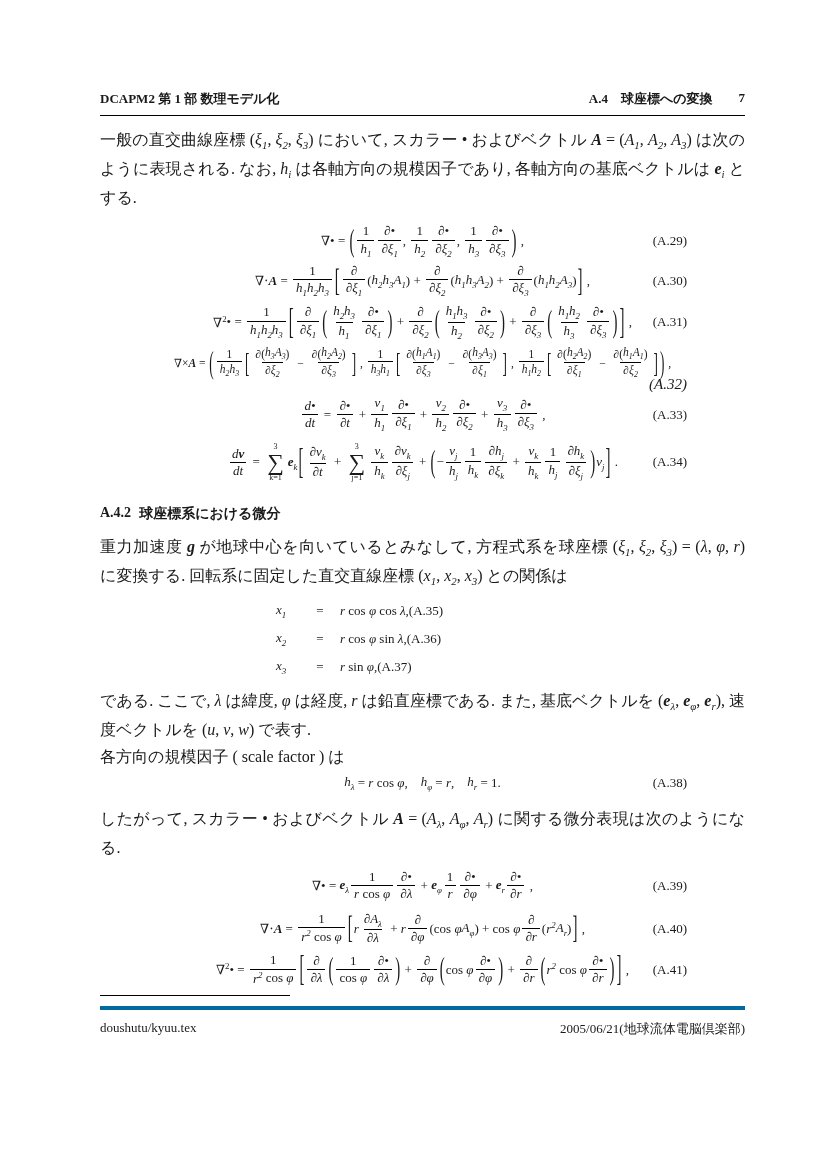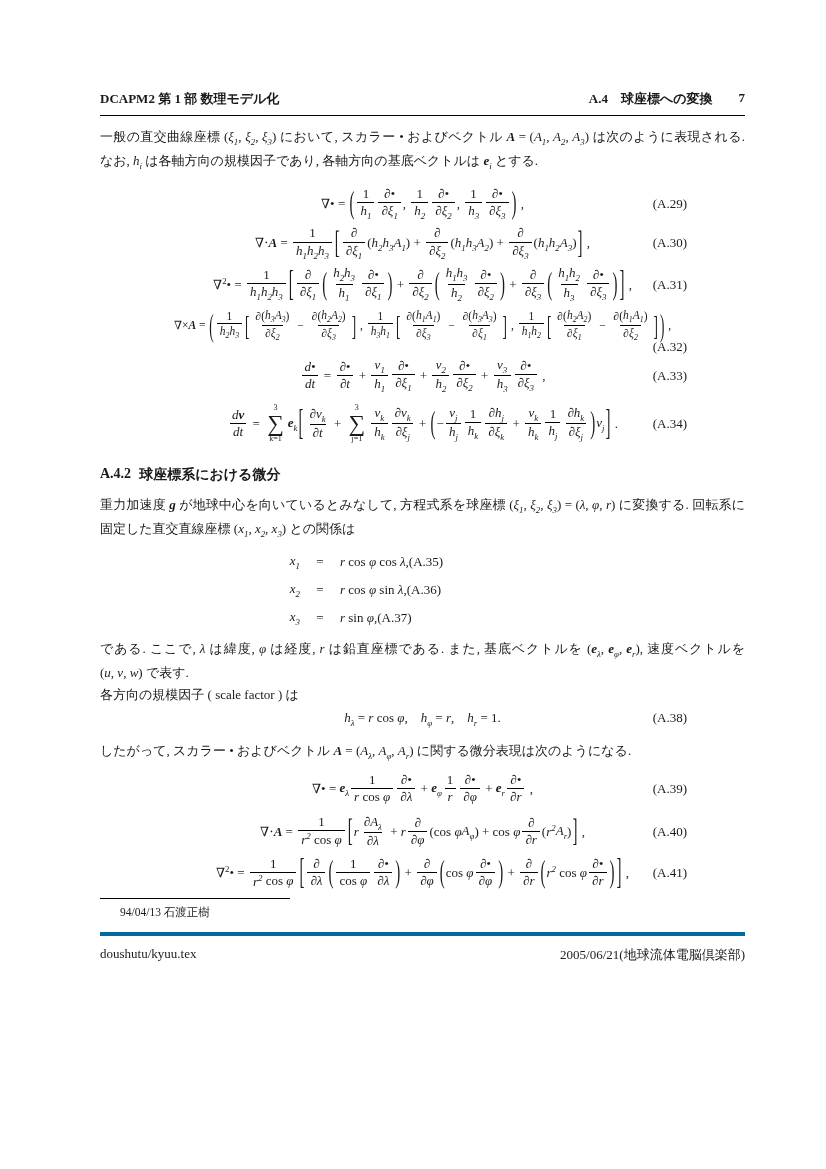--- a/index.html
+++ b/index.html
@@ -13,21 +13,21 @@
   
   .hdr { display:flex; justify-content:space-between; align-items:flex-end;
          border-bottom:1px solid #000; padding-bottom:7px;
          font-weight:bold; font-size:13px; }
   .hdr-right { display:flex; gap:26px;justify-content:flex-end; }
   
   .sec { margin:26px 0 0; font-size:17.5px; font-weight:bold; display:flex; gap:16px; }
   .ssec { margin:24px 0 0; font-size:14px; font-weight:bold; display:flex; gap:12px; }
   .ssec2 { margin-top:22px;gap:8px; }
   
-  .para { margin:10px 0 0; font-size:13px; line-height:1.72; text-align:justify; }
+  .para { margin:10px 0 0; font-size:16px; line-height:1.72; text-align:justify; }
   .im { white-space:pre; font-style:normal; }
   
   .math { display:inline-flex; align-items:center; font-size:13px; white-space:pre; }
   .mo { white-space:pre; }
   .mi { font-style:italic; white-space:pre; }
   .mbv { font-style:italic; font-weight:bold; white-space:pre; }
   .mbv sub { font-weight:normal; }
   sub,sup { font-size:0.68em; }
   .frac { display:inline-flex; flex-direction:column; align-items:center;
           vertical-align:middle; margin:0 2px; line-height:1.25; }
@@ -40,29 +40,29 @@
          line-height:1; margin:0 4px; }
   .sum .lim { font-size:0.62em; line-height:1; margin:1px 0; }
   .sum .sg { font-size:1.8em; line-height:0.9; }
   
   .eq { position:relative; display:flex; justify-content:center; align-items:center;
         min-height:24px; }
   .eq .no { position:absolute; right:58px; top:50%; transform:translateY(-50%);
             font-size:13px; }
   .eq29 { margin-top:12px; } .eq30 { margin-top:4px; } .eq31 { margin-top:4px; }
   .eq32 { margin-top:4px; } .eq32 .math { font-size:11.5px; }
-  .eqno-line { text-align:right; padding-right:58px; font-size:13px; margin-top:-4px; }
+  .eqno-line { text-align:right; padding-right:58px; font-size:15px; margin-top:-4px;font-style:italic; }
   .eq33 { margin-top:2px; } .eq34 { margin-top:8px; }
   .eq38 { } .eq39 { margin-top:8px; }
   .eq40 { margin-top:8px; } .eq41 { margin-top:6px; }
   
   .arr { margin-top:10px; }
   .eqa { position:relative; display:flex; align-items:center; padding-left:176px;
          margin-top:8px; font-size:13px; min-height:20px; }
-  .eqa-l { display:inline-flex; justify-content:flex-end; width:24px; }
+  .eqa-l { display:inline-flex; justify-content:flex-start; width:24px; }
   .eqa-r { width:40px; text-align:center; }
   .eqa-h { display:inline-flex; justify-content:flex-start; }
   
   .footnote { margin-top:8px; }
   .fn-rule { width:190px; border-top:1px solid #000; margin-bottom:5px; }
   .fn-line { font-size:11.5px; line-height:1.55; padding-left:20px; }
   
   .ftr { display:flex; justify-content:space-between; border-top:4px solid #0369a1;
          margin-top:10px; padding-top:10px; font-size:13px; }
 </style>
@@ -156,21 +156,20 @@
     <span class="math"><span class="mo">∇⋅</span><span class="mbv">A</span><span class="mo"> = </span><span class="frac"><span class="fr n"><span class="mo">1</span></span><span class="fr d"><span class="mi">r<sup>2</sup></span><span class="mo"> cos </span><span class="mi">φ</span></span></span><span class="grp"><span class="dl" style="transform: scaleY(2.1);">[</span><span class="gin"><span class="mi">r</span><span class="frac"><span class="fr n"><span class="mi">∂A<sub>λ</sub></span></span><span class="fr d"><span class="mi">∂λ</span></span></span><span class="mo"> + </span><span class="mi">r</span><span class="frac"><span class="fr n"><span class="mi">∂</span></span><span class="fr d"><span class="mi">∂φ</span></span></span><span class="mo">(cos </span><span class="mi">φ</span><span class="mi">A<sub>φ</sub></span><span class="mo">) + cos </span><span class="mi">φ</span><span class="frac"><span class="fr n"><span class="mi">∂</span></span><span class="fr d"><span class="mi">∂r</span></span></span><span class="mo">(</span><span class="mi">r<sup>2</sup></span><span class="mi">A<sub>r</sub></span><span class="mo">)</span></span><span class="dl" style="transform: scaleY(2.1);">]</span></span><span class="mo"> ,</span></span>
     <span class="no">(A.40)</span>
   </div>
   <div class="eq eq41">
     <span class="math"><span class="mo">∇<sup>2</sup></span><span class="mo">• = </span><span class="frac"><span class="fr n"><span class="mo">1</span></span><span class="fr d"><span class="mi">r<sup>2</sup></span><span class="mo"> cos </span><span class="mi">φ</span></span></span><span class="grp"><span class="dl" style="transform: scaleY(2.4);">[</span><span class="gin"><span class="frac"><span class="fr n"><span class="mi">∂</span></span><span class="fr d"><span class="mi">∂λ</span></span></span><span class="grp"><span class="dl" style="transform: scaleY(2.1);">(</span><span class="gin"><span class="frac"><span class="fr n"><span class="mo">1</span></span><span class="fr d"><span class="mo">cos </span><span class="mi">φ</span></span></span><span class="frac"><span class="fr n"><span class="mi">∂•</span></span><span class="fr d"><span class="mi">∂λ</span></span></span></span><span class="dl" style="transform: scaleY(2.1);">)</span></span><span class="mo"> + </span><span class="frac"><span class="fr n"><span class="mi">∂</span></span><span class="fr d"><span class="mi">∂φ</span></span></span><span class="grp"><span class="dl" style="transform: scaleY(2.1);">(</span><span class="gin"><span class="mo">cos </span><span class="mi">φ</span><span class="frac"><span class="fr n"><span class="mi">∂•</span></span><span class="fr d"><span class="mi">∂φ</span></span></span></span><span class="dl" style="transform: scaleY(2.1);">)</span></span><span class="mo"> + </span><span class="frac"><span class="fr n"><span class="mi">∂</span></span><span class="fr d"><span class="mi">∂r</span></span></span><span class="grp"><span class="dl" style="transform: scaleY(2.1);">(</span><span class="gin"><span class="mi">r<sup>2</sup></span><span class="mo"> cos </span><span class="mi">φ</span><span class="frac"><span class="fr n"><span class="mi">∂•</span></span><span class="fr d"><span class="mi">∂r</span></span></span></span><span class="dl" style="transform: scaleY(2.1);">)</span></span></span><span class="dl" style="transform: scaleY(2.4);">]</span></span><span class="mo"> ,</span></span>
     <span class="no">(A.41)</span>
   </div>
 
   <div class="footnote">
     <div class="fn-rule"></div>
-    <div class="fn-line">94/04/13 石渡正樹</div>
   </div>
 
   <div class="ftr">
     <span>doushutu/kyuu.tex</span>
     <span>2005/06/21(地球流体電脳倶楽部)</span>
   </div>
 
 </div>
 
 </body></html>

